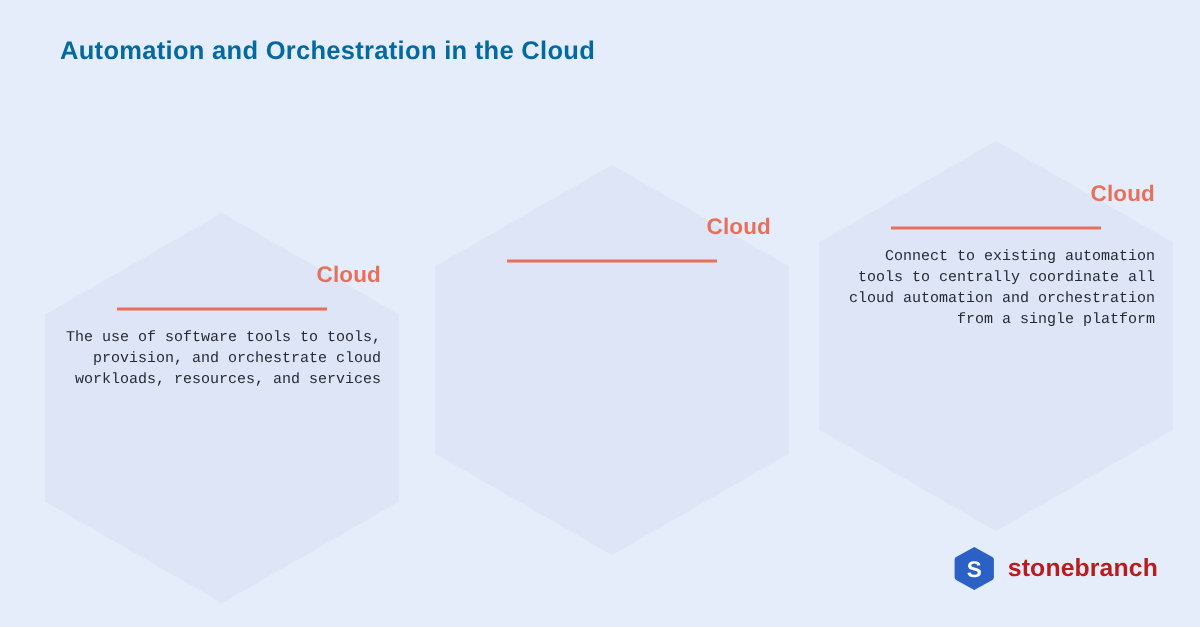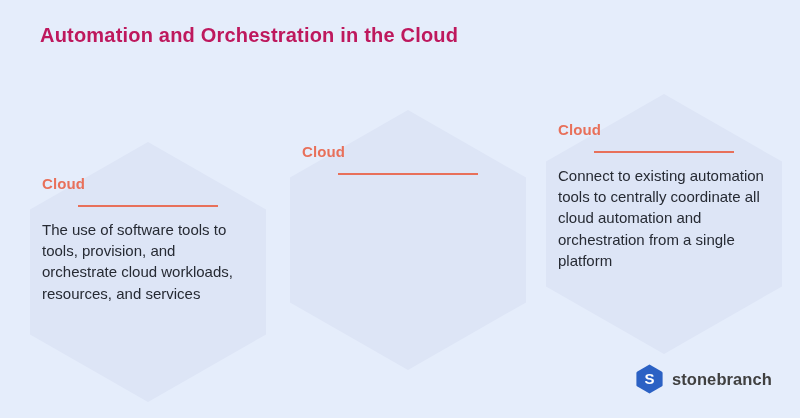--- a/index.html
+++ b/index.html
@@ -19,24 +19,24 @@
     height: 418px;
     background: #e5edfb;
     overflow: hidden;
   }
 
   
   #page-title {
     position: absolute;
     left: 40px;
     top: 24px;
-    font-size: 20px;
+    font-size: 17px;
     font-weight: bold;
     letter-spacing: 0.2px;
-    color: #be185d;
+    color: #0369a1;
     white-space: nowrap;
   }
 
   
   .hex-card {
     position: absolute;
     width: 236px;
     height: 260px;
   }
 
@@ -46,21 +46,21 @@
     background: #dde5f6;
     -webkit-clip-path: polygon(50% 0%, 100% 26%, 100% 74%, 50% 100%, 0% 74%, 0% 26%);
     clip-path: polygon(50% 0%, 100% 26%, 100% 74%, 50% 100%, 0% 74%, 0% 26%);
     border-radius: 14px;
   }
 
   .hex-content {
     position: absolute;
     left: 0;
     right: 0;
-    text-align: left;
+    text-align: right;
     padding: 0 12px;
     box-sizing: border-box;
   }
 
   .hex-heading {
     color: #e8705a;
     font-size: 15px;
     font-weight: bold;
     line-height: 1.32;
     letter-spacing: 0.1px;
@@ -70,23 +70,24 @@
   .hex-divider {
     width: 140px;
     height: 2px;
     background: #e8705a;
     margin: 11px auto 12px auto;
     border: 0;
   }
 
   .hex-body {
     color: #262a33;
-    font-size: 15px;
+    font-size: 10px;
     line-height: 1.42;
     margin: 0;
+    font-family: Liberation Mono, monospace;
   }
 
   
   #hex-card-1 { left: 30px;  top: 142px; }
   #hex-card-1 .hex-content { top: 32px; }
 
   #hex-card-2 { left: 290px; top: 110px; }
   #hex-card-2 .hex-content { top: 32px; }
 
   #hex-card-3 { left: 546px; top: 94px;  }
@@ -102,21 +103,21 @@
     align-items: center;
     gap: 9px;
   }
   #brand-logo-mark {
     width: 27px;
     height: 30px;
     flex: 0 0 auto;
     display: block;
   }
   #brand-logo-text {
-    color: #404040;
+    color: #b91c1c;
     font-size: 16.5px;
     font-weight: bold;
     letter-spacing: 0.1px;
     line-height: 1;
   }
 </style>
 </head>
 <body>
 
 <div id="infographic">

